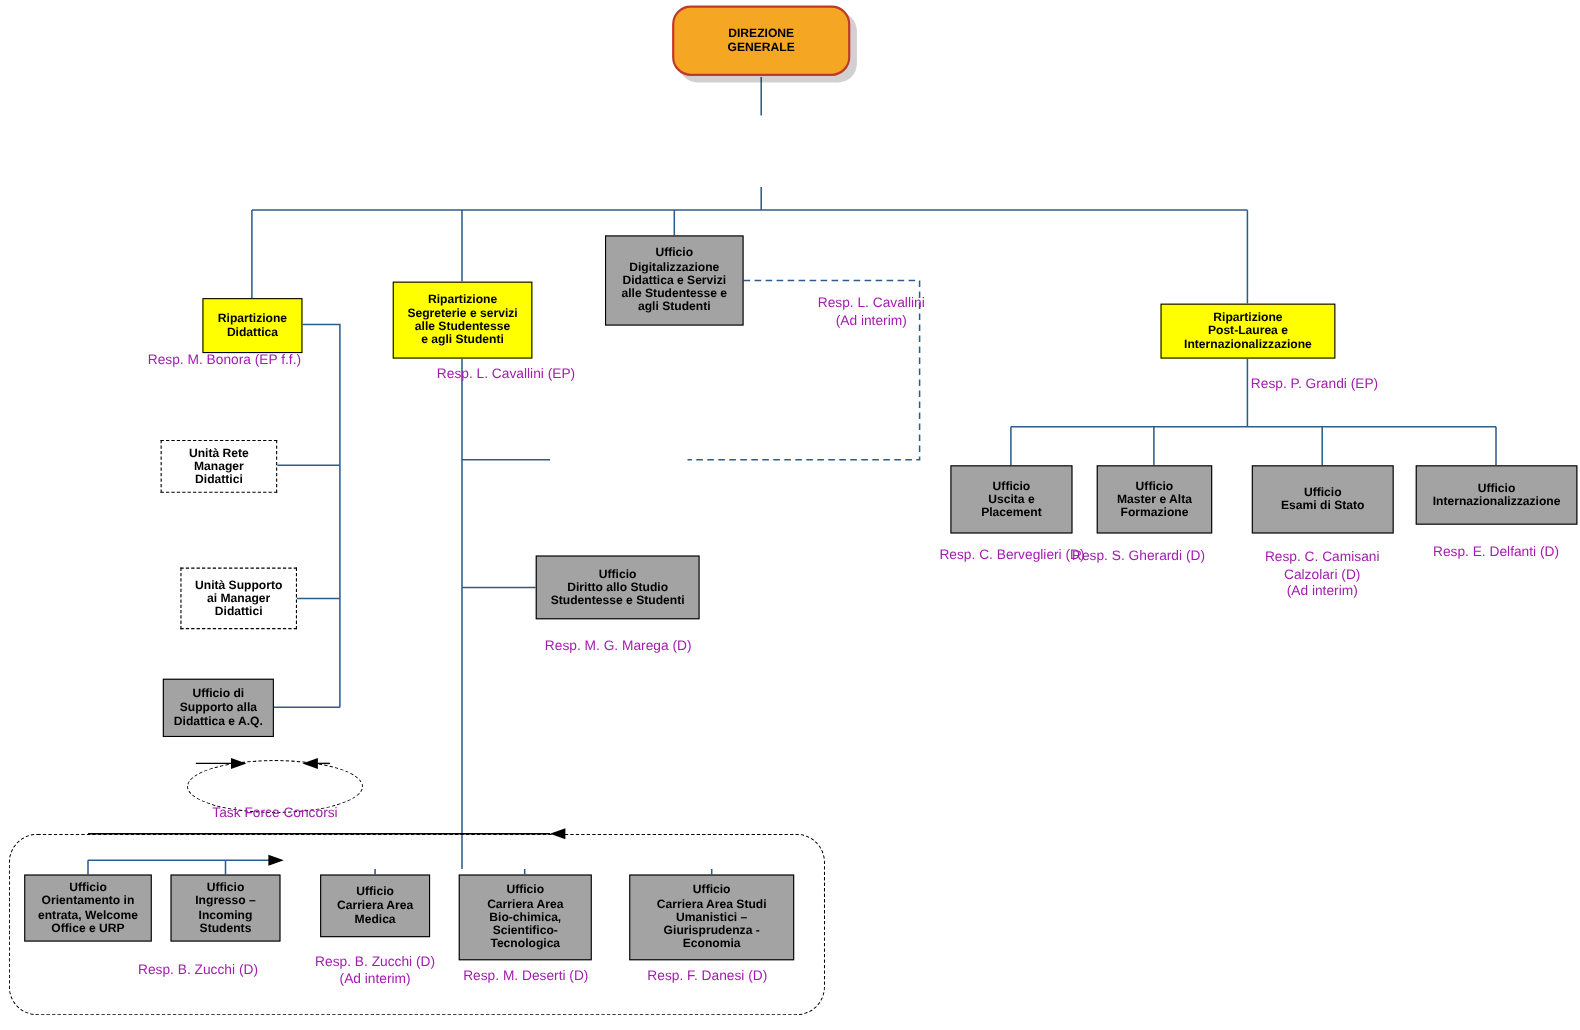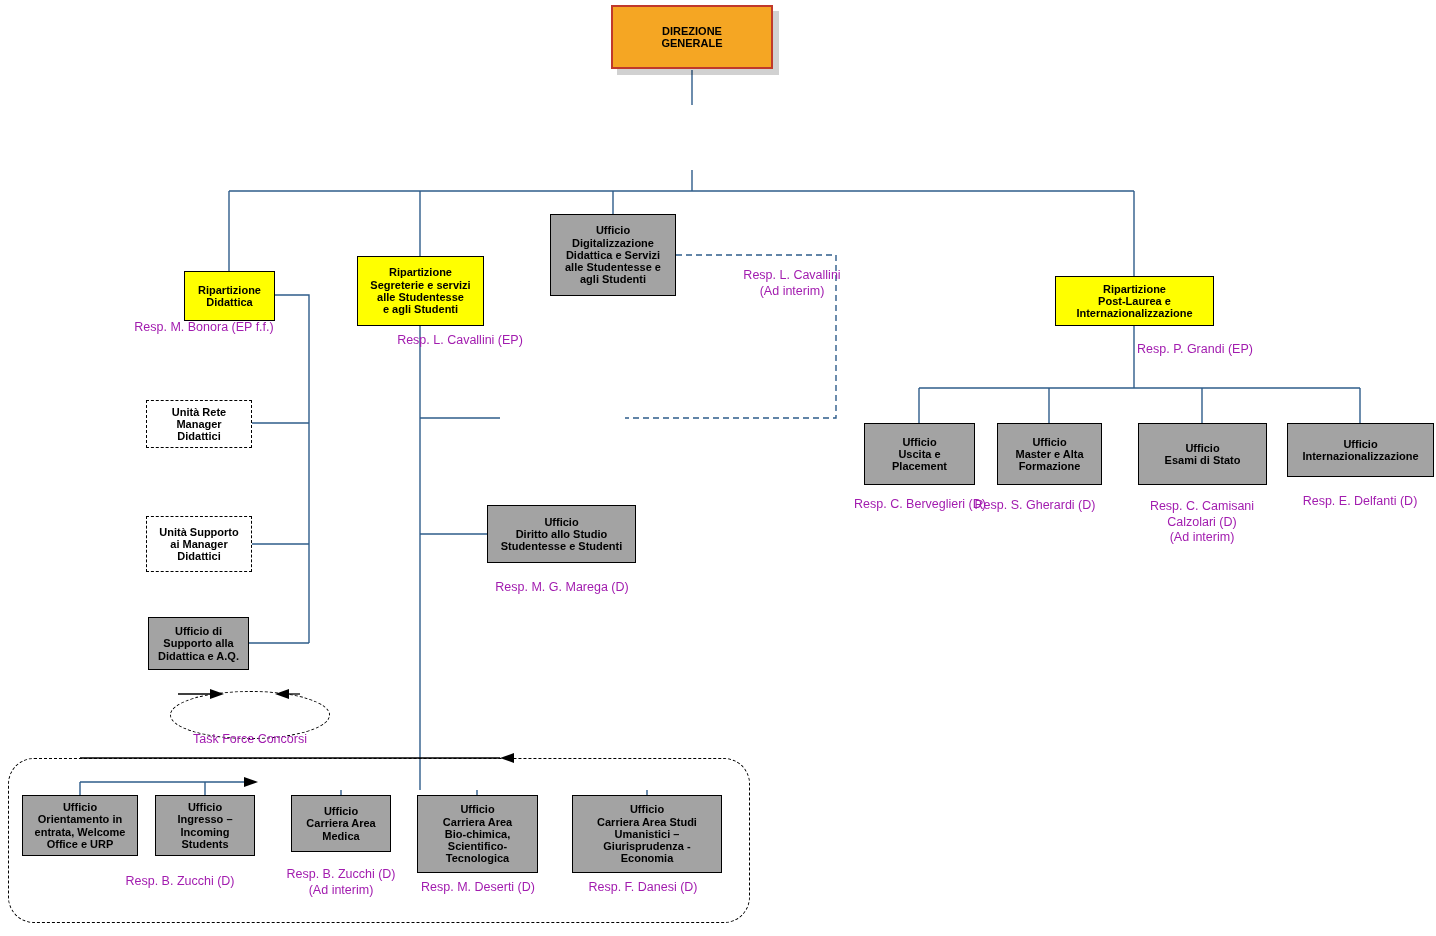--- a/index.html
+++ b/index.html
@@ -108,21 +108,21 @@
     </g>
     <g stroke="#000" stroke-width="1.4" fill="none">
       <path d="M80,758 L500,758"></path>
     </g>
   </svg>
 
   <div class="taskforce-oval" style="left:170px;top:691px;width:160px;height:48px;"></div>
 
   <div class="group-round" style="left:8px;top:758px;width:742px;height:165px;"></div>
 
-  <div class="node n-top" style="left:611px;top:5px;width:162px;height:64px;">DIREZIONE
+  <div class="node n-top" style="left:611px;top:5px;width:162px;height:64px;border-radius:17px;">DIREZIONE
 GENERALE</div>
 
 
   <div class="node n-yellow" style="left:184px;top:271px;width:91px;height:50px;">Ripartizione
 Didattica</div>
   <div class="cap" style="left:74px;top:320px;width:260px;">Resp. M. Bonora (EP f.f.)</div>
 
   <div class="node n-yellow" style="left:357px;top:256px;width:127px;height:70px;">Ripartizione
 Segreterie e servizi
 alle Studentesse
@@ -138,21 +138,21 @@
 (Ad interim)</div>
 
   <div class="node n-yellow" style="left:1055px;top:276px;width:159px;height:50px;">Ripartizione
 Post-Laurea e
 Internazionalizzazione</div>
   <div class="cap" style="left:1065px;top:342px;width:260px;">Resp. P. Grandi (EP)</div>
 
   <div class="node n-dash" style="left:146px;top:400px;width:106px;height:48px;">Unità Rete
 Manager
 Didattici</div>
-  <div class="node n-dash" style="left:146px;top:516px;width:106px;height:56px;">Unità Supporto
+  <div class="node n-dash" style="left:164px;top:516px;width:106px;height:56px;">Unità Supporto
 ai Manager
 Didattici</div>
   <div class="node n-blue" style="left:148px;top:617px;width:101px;height:53px;">Ufficio di
 Supporto alla
 Didattica e A.Q.</div>
 
 
   <div class="node n-blue" style="left:487px;top:505px;width:149px;height:58px;">Ufficio
 Diritto allo Studio
 Studentesse e Studenti</div>

